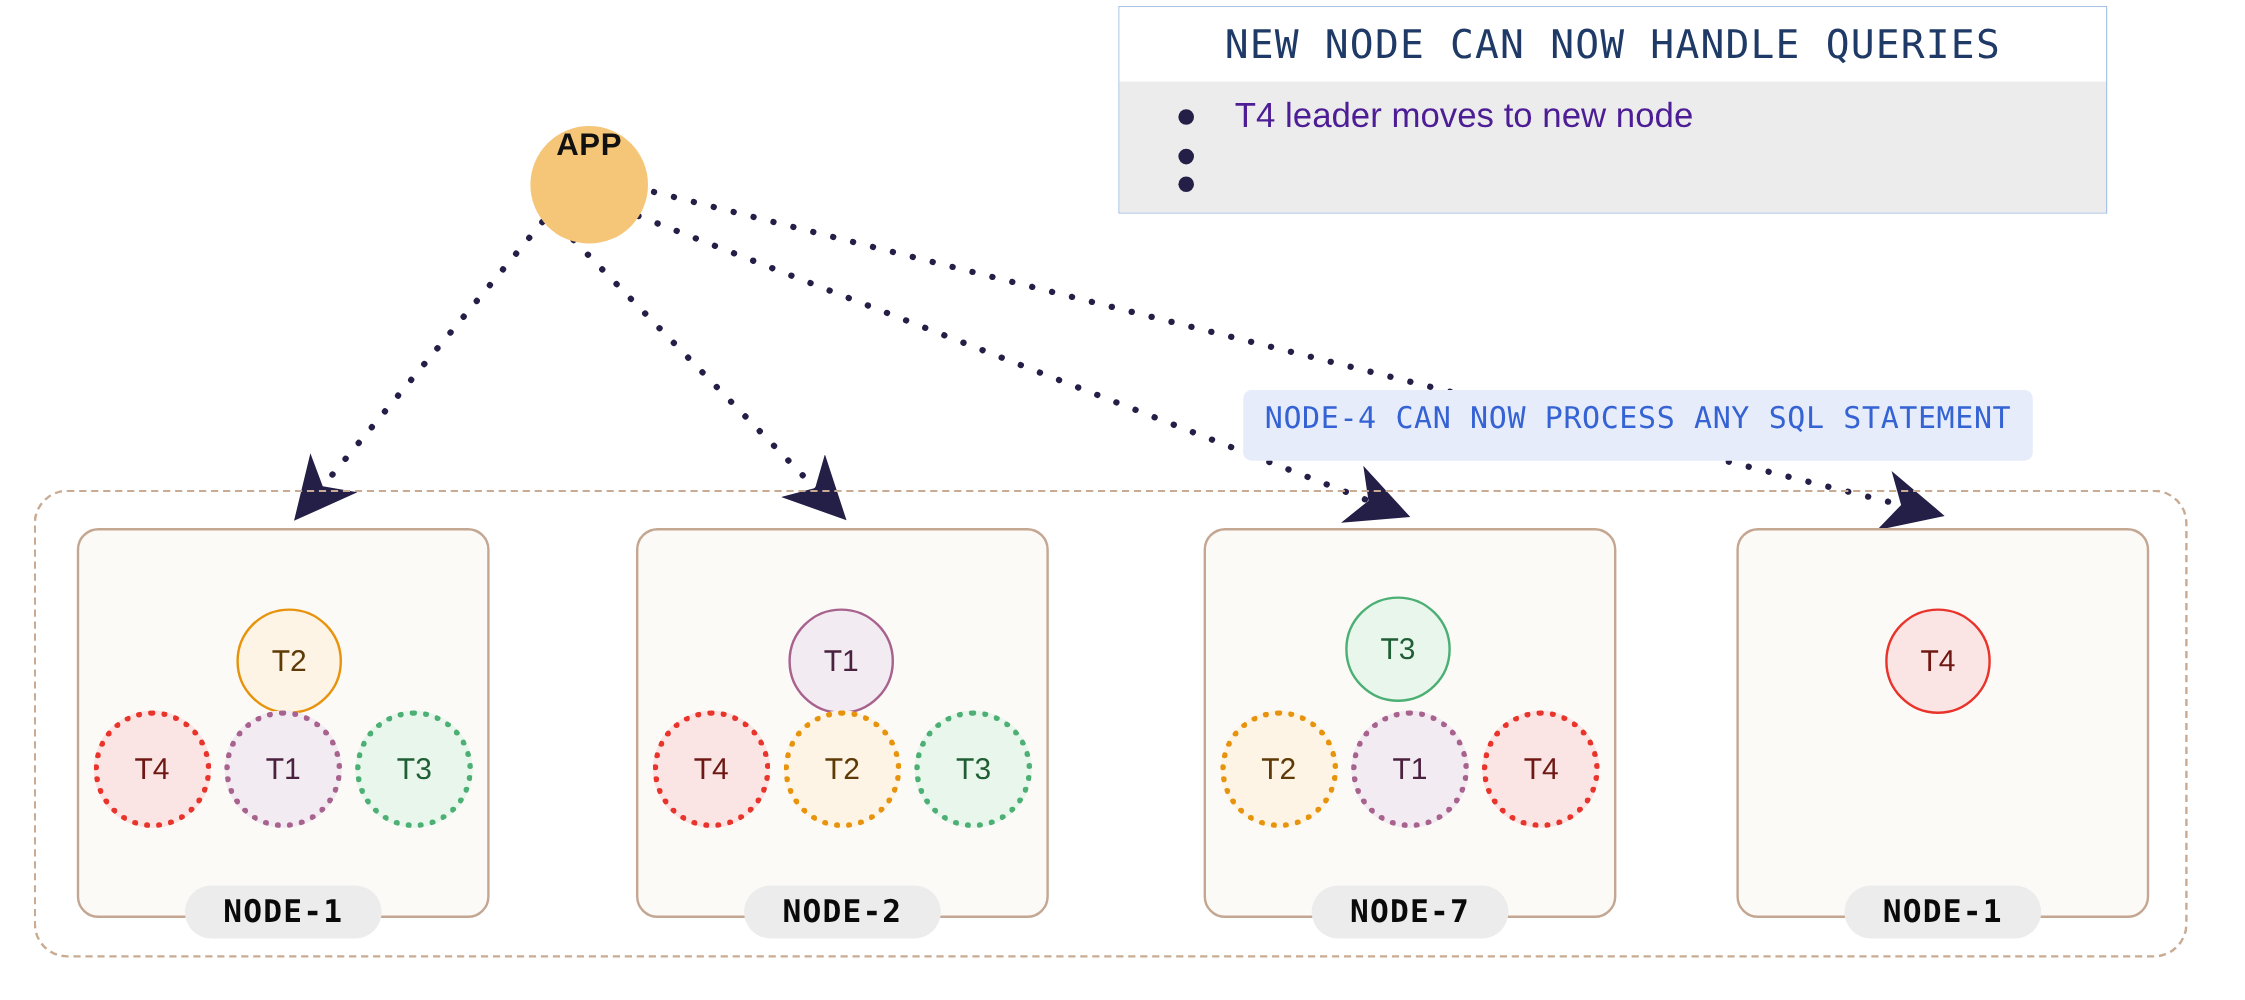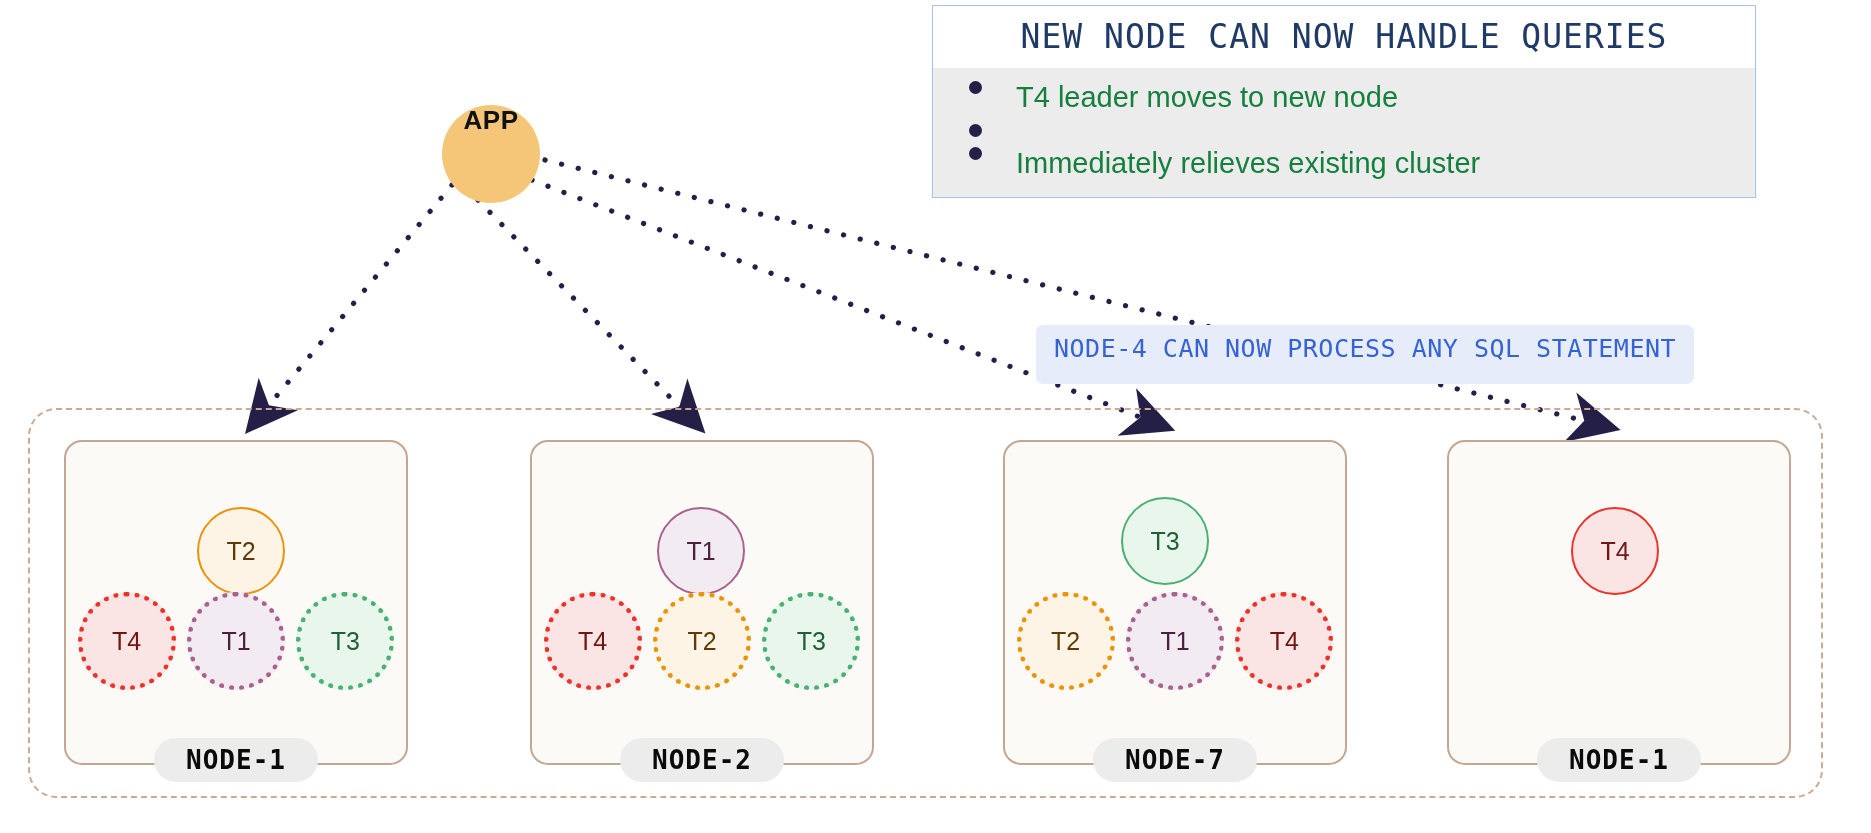--- a/index.html
+++ b/index.html
@@ -142,24 +142,25 @@
     padding: 11px 0 12px 0;
     letter-spacing: 1px;
     white-space: nowrap;
   }
   .info-body {
     background: #ececec;
     padding: 8px 0 12px 0;
   }
   .info-item {
     display: flex;
-    align-items: flex-start;
-    color: #15803d;
+    align-items: center;
+    color: #4c1d95;
     font-size: 29px;
     padding: 5px 0 5px 36px;
+    margin-left: 13px;
   }
   .info-bullet {
     width: 13px; height: 13px;
     border-radius: 50%;
     background: #241f47;
     flex: 0 0 auto;
     margin-right: 34px;
   }
 
   
@@ -268,20 +269,19 @@
     <div class="info-body">
       <div class="info-item">
         <span class="info-bullet"></span>
         <span>T4 leader moves to new node</span>
       </div>
       <div class="info-item">
         <span class="info-bullet"></span>
       </div>
       <div class="info-item">
         <span class="info-bullet"></span>
-        <span>Immediately relieves existing cluster</span>
       </div>
     </div>
   </div>
 
   <div class="callout">NODE-4 CAN NOW PROCESS ANY SQL STATEMENT</div>
 
 </div>
 
 </body></html>

